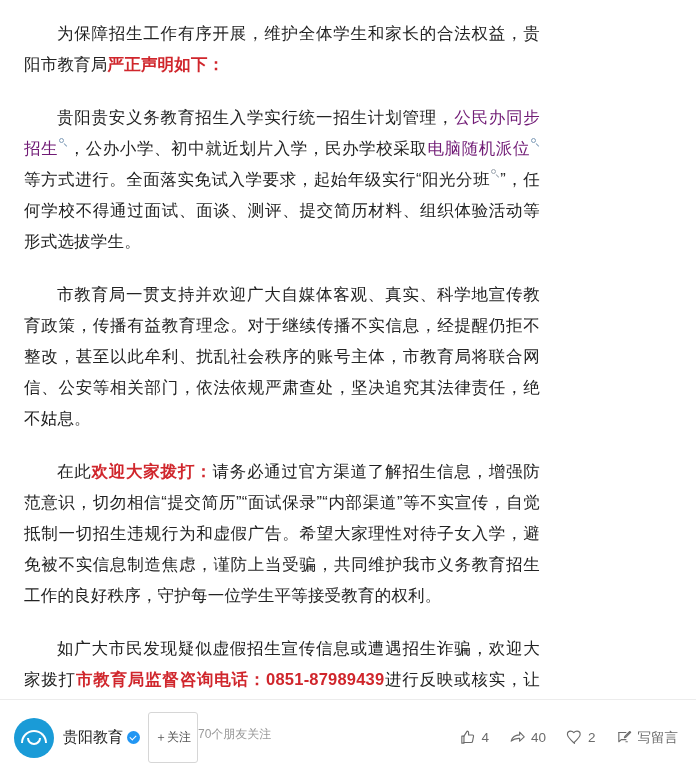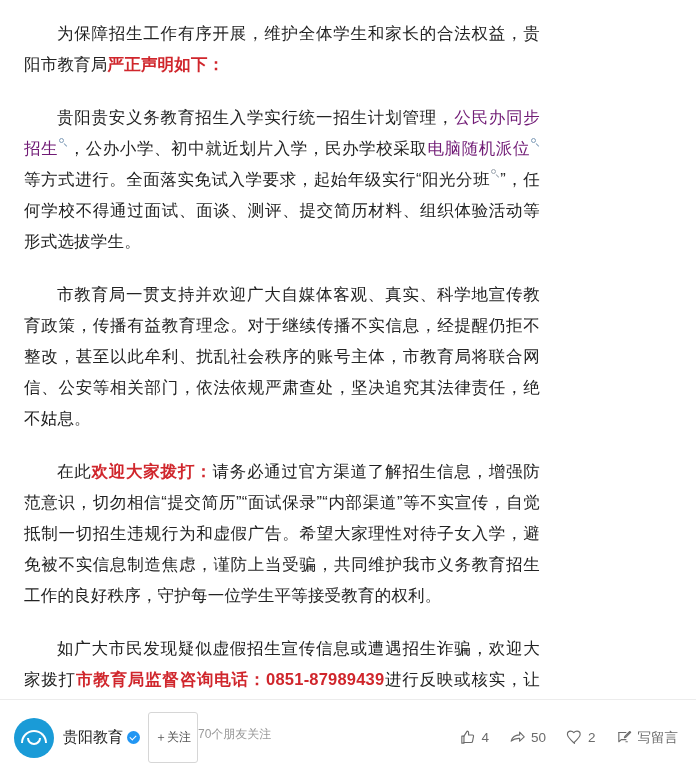--- a/index.html
+++ b/index.html
@@ -280,21 +280,21 @@
         </span>
         <span>4</span>
       </div>
 
       <div class="action">
         <span>
           <svg width="17" height="17" viewBox="0 0 24 24" fill="none" stroke="#6b6b6b" stroke-width="1.6" stroke-linecap="round" stroke-linejoin="round">
             <path d="M3 17c2-7 7.5-8.5 12-8.7V4.5L21.5 11 15 17.2v-4c-4.5-.3-8.5.7-12 3.8z"></path>
           </svg>
         </span>
-        <span>50</span>
+        <span>40</span>
       </div>
 
       <div class="action">
         <span>
           <svg width="17" height="17" viewBox="0 0 24 24" fill="none" stroke="#6b6b6b" stroke-width="1.6" stroke-linecap="round" stroke-linejoin="round">
             <path d="M12 20.3l-1.45-1.3C5.4 14.36 2 11.28 2 7.5 2 5.02 4 3 6.5 3c1.74 0 3.41.81 4.5 2.09C12.09 3.81 13.76 3 15.5 3 18 3 20 5.02 20 7.5c0 3.78-3.4 6.86-8.55 11.54L12 20.3z"></path>
           </svg>
         </span>
         <span>2</span>
       </div>

